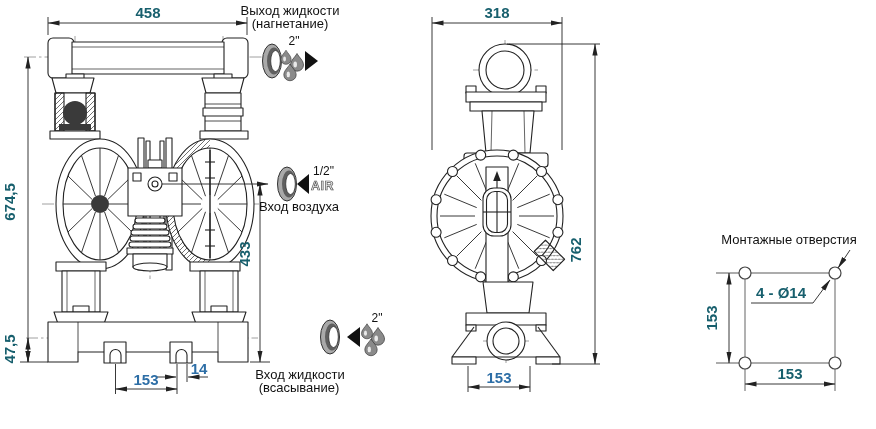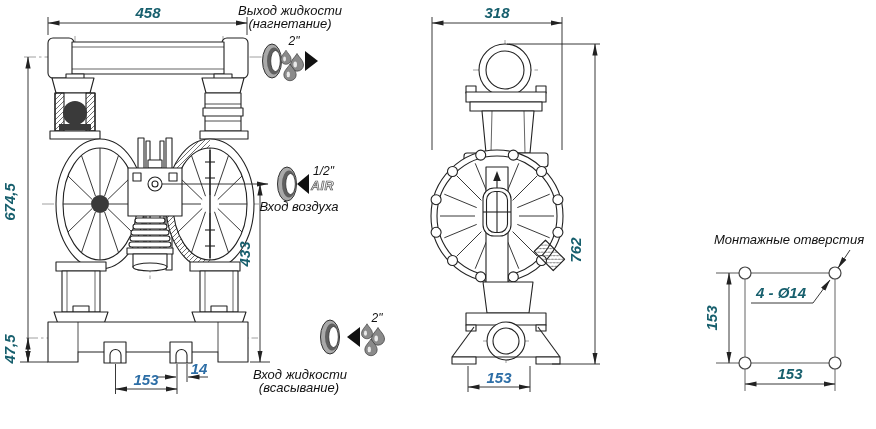--- a/index.html
+++ b/index.html
@@ -1,16 +1,16 @@
 <!DOCTYPE html>
 <html><head>
 <meta charset="utf-8">
 <style>
   html,body{margin:0;padding:0;background:#fff;}
-  .stage{position:relative;width:876px;height:429px;background:#ffffff;overflow:hidden;font-style:italic;}
+  .stage{position:relative;width:876px;height:429px;background:#ffffff;overflow:hidden;}
   svg{position:absolute;left:0;top:0;}
   svg text{font-family:"Liberation Sans","DejaVu Sans",sans-serif;}
   .dim{fill:#175f6d;font-weight:bold;font-size:15px;}
   .dim-blue{fill:#2d6ea6;font-weight:bold;font-size:15px;}
   .lbl{fill:#111;font-size:13px;}
   .sz{fill:#111;font-size:12px;}
   .air{fill:#ececec;stroke:#555;stroke-width:0.7px;font-weight:bold;font-size:12.5px;letter-spacing:0.5px;}
 </style>
 </head>
 <body>

